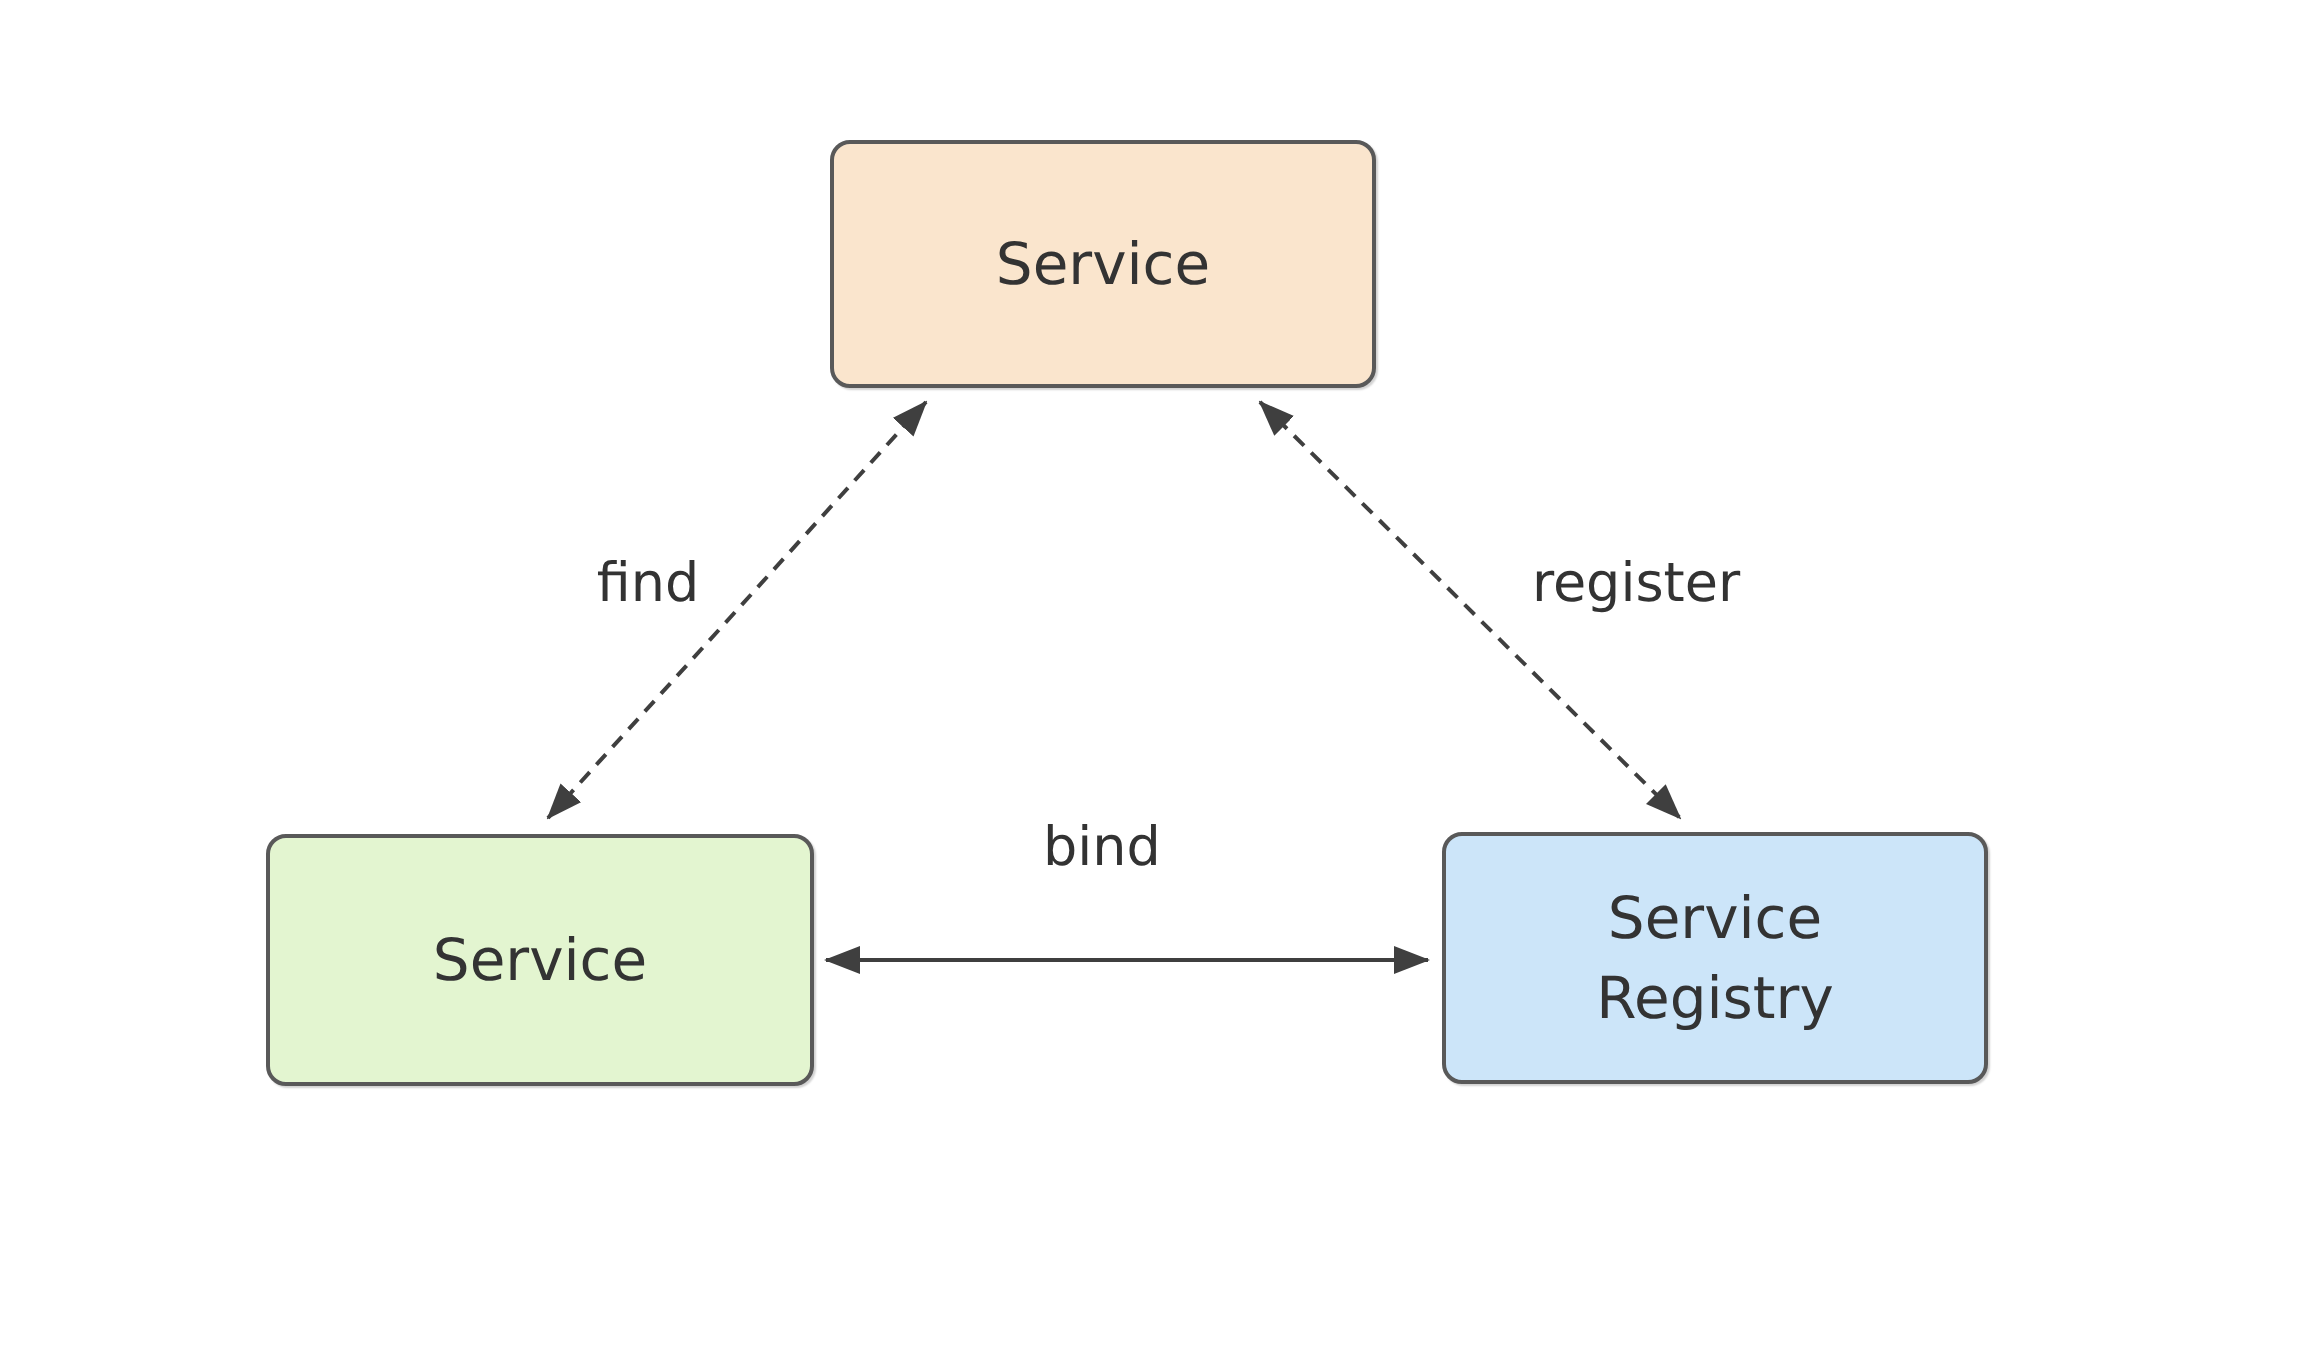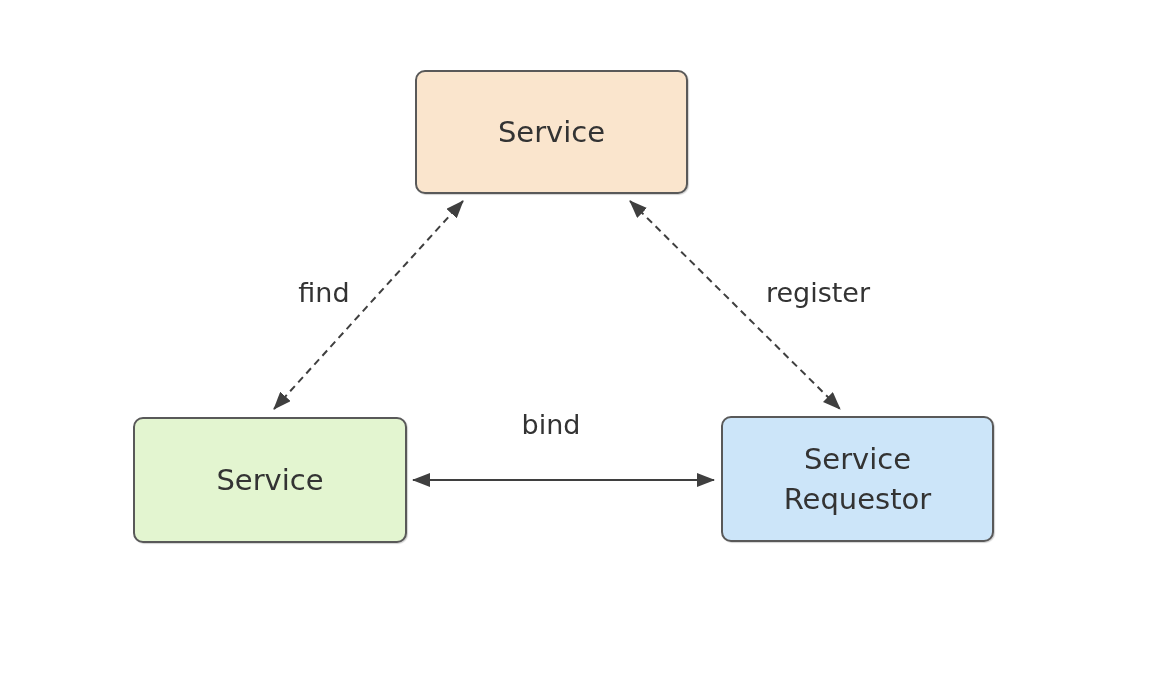--- a/index.html
+++ b/index.html
@@ -71,21 +71,21 @@
   <div class="node node-registry" style="background-color: rgb(250, 229, 205);">
     <span>Service</span>
   </div>
 
   <div class="node node-requestor" style="background-color: rgb(227, 245, 208);">
     <span>Service</span>
   </div>
 
   <div class="node node-provider" style="background-color: rgb(204, 229, 249);">
     <span>Service</span>
-    <span>Requestor</span>
+    <span>Registry</span>
   </div>
 
   <div class="edge-label label-find">find</div>
 
   <div class="edge-label label-register">register</div>
 
   <div class="edge-label label-bind">bind</div>
 
 </div>
 

